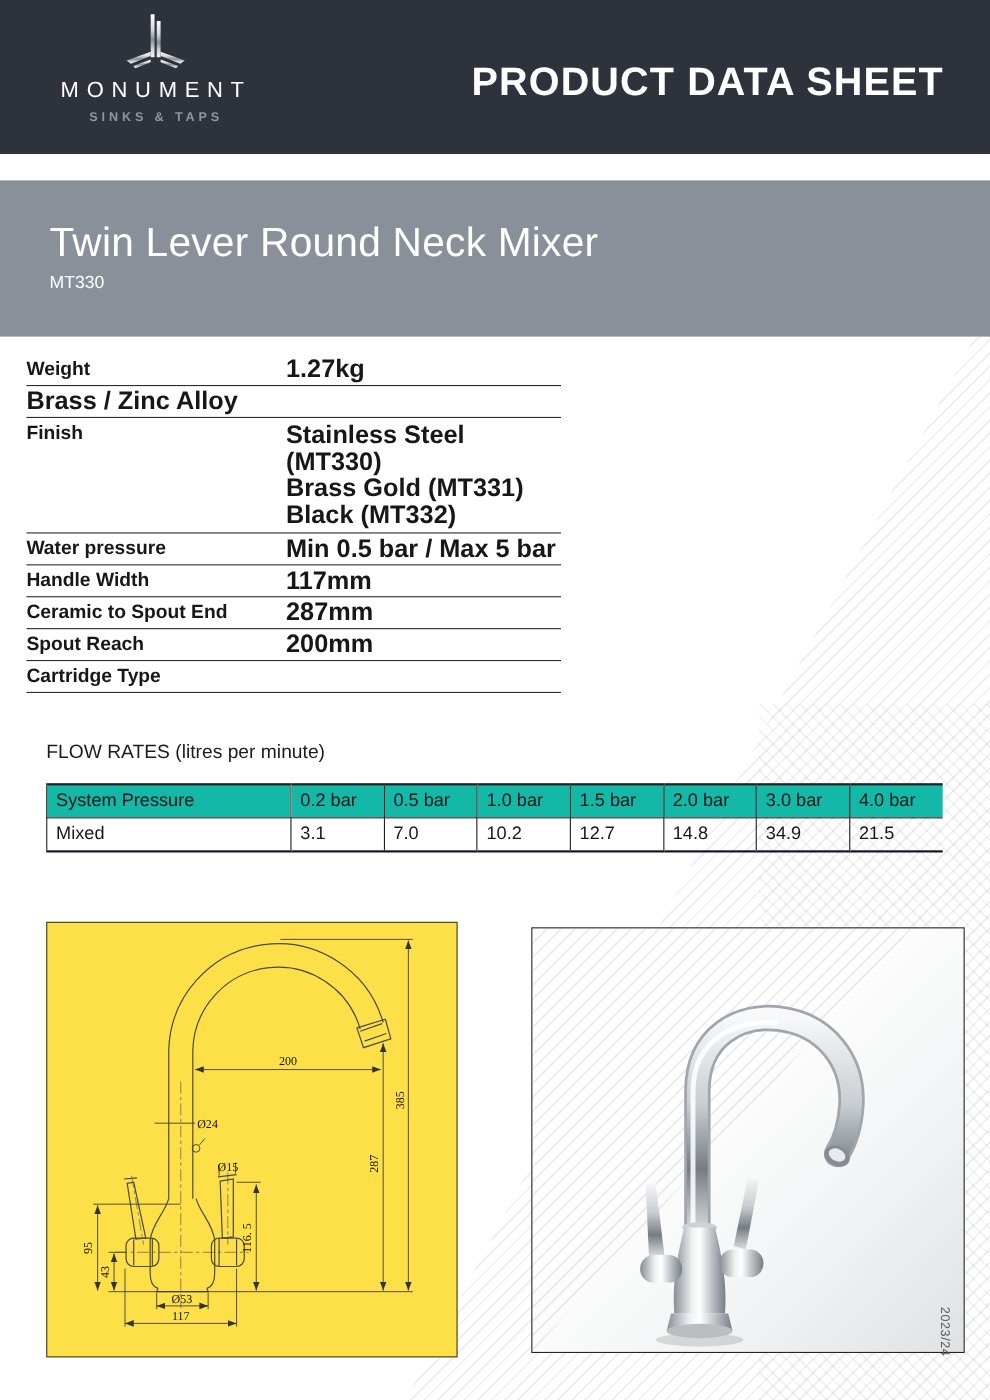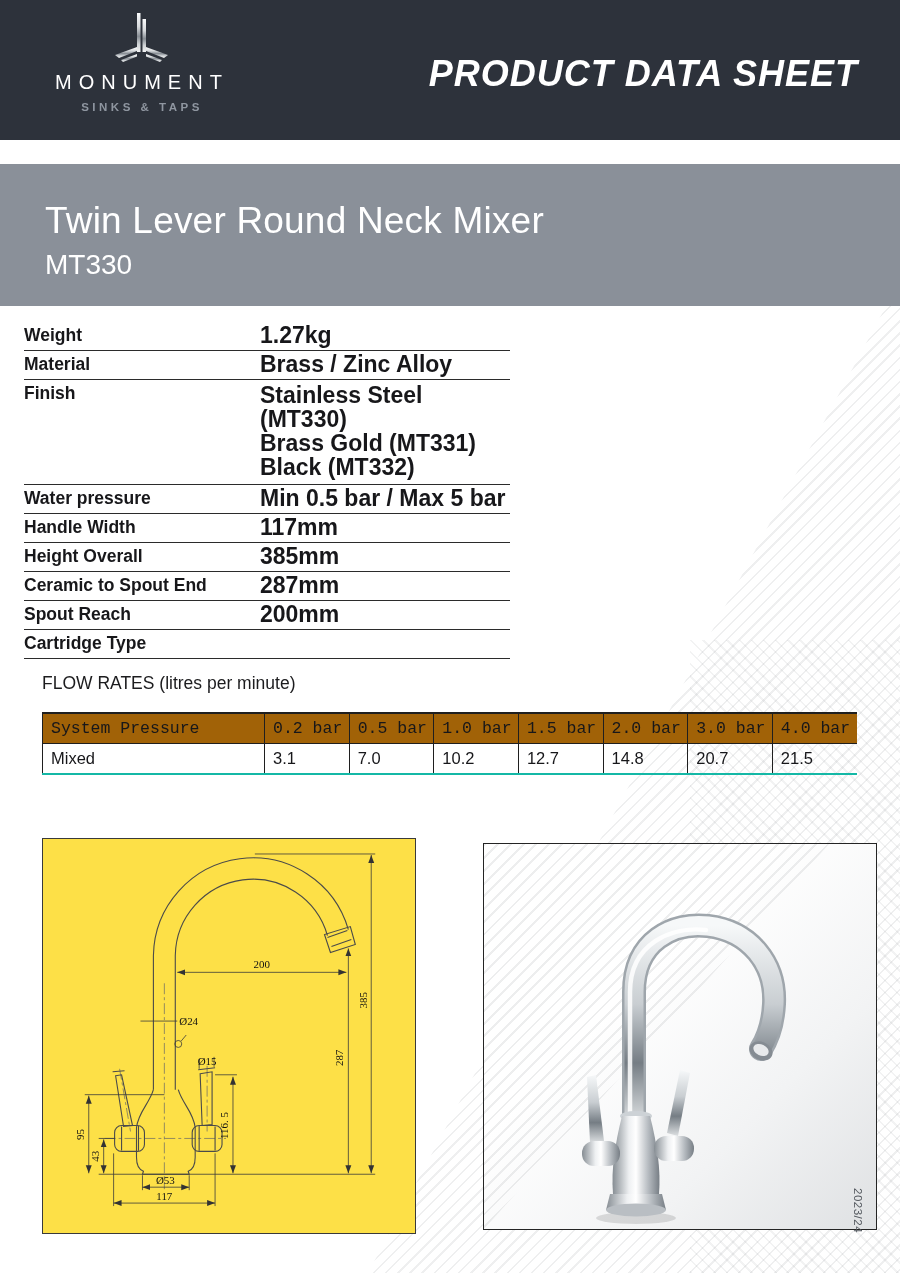--- a/index.html
+++ b/index.html
@@ -6,44 +6,44 @@
   .page {
     position:relative; width:900px; height:1273px; background:#ffffff;
     font-family:"Liberation Sans", sans-serif; overflow:hidden; color:#1a1a1b;padding-left:48px;
   }
   
   .hdr { position:absolute; left:0; top:0; width:900px; height:140px; background:#2d323b; z-index:2; }
   .logo-wrap { position:absolute; left:52px; top:12px; width:180px; text-align:center; }
   .logo-mark { display:block; margin:0 auto; }
   .brand { color:#ffffff; font-size:20px; font-weight:400; letter-spacing:7px; margin-top:7px; white-space:nowrap; }
   .brand-sub { color:#8f96a0; font-size:11.5px; font-weight:700; letter-spacing:3.5px; margin-top:7px; white-space:nowrap; }
-  .sheet-title { position:absolute; right:42px; top:53px; color:#ffffff; font-size:36px; font-weight:700; letter-spacing:1px; white-space:nowrap;font-style:italic; }
+  .sheet-title { position:absolute; right:42px; top:53px; color:#ffffff; font-size:36px; font-weight:700; letter-spacing:1px; white-space:nowrap; }
   
   .band { position:absolute; left:0; top:140px; width:900px; height:142px; background:#8a9099; box-sizing:border-box; padding:36px 0 0 45px; z-index:2;margin-top:24px; }
   .band-title { color:#ffffff; font-size:37px; font-weight:500; letter-spacing:0.2px; }
-  .band-code { color:#ffffff; font-size:28px; font-weight:500; margin-top:7px; }
+  .band-code { color:#ffffff; font-size:16px; font-weight:500; margin-top:7px; }
   
   .stripes-a { position:absolute; left:368px; top:280px; width:532px; height:993px; z-index:0;
     background:repeating-linear-gradient(135deg, rgba(95,100,106,0.10) 0 1.7px, rgba(0,0,0,0) 1.7px 8.6px);
     clip-path:polygon(0 100%, 100% 0, 100% 100%); }
   .stripes-b { position:absolute; left:690px; top:640px; width:210px; height:633px; z-index:0;
     background:repeating-linear-gradient(45deg, rgba(95,100,106,0.08) 0 1.7px, rgba(0,0,0,0) 1.7px 8.6px); }
   
   .specs { position:absolute; left:24px; top:322px; width:486px; z-index:1; }
   .spec-row { display:flex; border-bottom:1.6px solid #2b2b2b; padding:3px 0 5px; }
   .spec-label { width:236px; flex:0 0 236px; font-size:17.5px; font-weight:700; line-height:20px; color:#17171a; }
   .spec-value { font-size:23px; font-weight:700; line-height:20px; color:#17171a; }
   .spec-value .vline { display:block; line-height:24px; }
   
   .flow-heading { position:absolute; left:42px; top:673px; font-size:17.5px; font-weight:400; color:#1c1c1e; z-index:1; }
   table.flow { position:absolute; left:42px; top:712px; width:815px; border-collapse:collapse; table-layout:fixed; z-index:1;
     font-size:16.5px; color:#17171a; }
   table.flow th, table.flow td { border:1.5px solid #1f1f1f; padding:3px 8px 4px 8px; text-align:left; font-weight:400; height:22px; overflow:hidden; white-space:nowrap; }
-  table.flow tr.hrow th { background:#a16207; border-top:2px solid #1f1f1f;font-family:Liberation Mono, monospace; }
-  table.flow tr.brow td { background:transparent; border-bottom:2px solid #14b8a6; }
+  table.flow tr.hrow th { background:#14b8a6; border-top:2px solid #1f1f1f; }
+  table.flow tr.brow td { background:transparent; border-bottom:2px solid #0f172a; }
   table.flow th.c0, table.flow td.c0 { width:205px; }
   table.flow th:last-child, table.flow td:last-child { border-right:none; }
   
   .drawing-box { position:absolute; left:42px; top:838px; width:372px; height:394px; background:#fde047; border:1px solid #3a3a3a; z-index:1; }
   .photo-box { position:absolute; left:483px; top:843px; width:392px; height:385px; border:1px solid #242424; z-index:1; overflow:hidden;
     background:linear-gradient(135deg, #ffffff 38%, #f2f3f4 70%, #dfe1e3 100%); }
   .photo-stripes { position:absolute; left:0; top:0; width:100%; height:100%;
     background:repeating-linear-gradient(135deg, rgba(110,115,120,0.12) 0 2px, rgba(0,0,0,0) 2px 9px);
     clip-path:polygon(0 0, 88% 0, 0 100%); }
   .photo-svg { position:absolute; left:0; top:0; }
@@ -93,42 +93,37 @@
     <div class="band-title">Twin Lever Round Neck Mixer</div>
     <div class="band-code">MT330</div>
   </div>
 
   <div class="specs">
     <div class="spec-row">
       <div class="spec-label">Weight</div>
       <div class="spec-value">1.27kg</div>
     </div>
     <div class="spec-row">
-      <div class="spec-label">Material</div>
       <div class="spec-value">Brass / Zinc Alloy</div>
     </div>
     <div class="spec-row">
       <div class="spec-label">Finish</div>
       <div class="spec-value">
         <span class="vline">Stainless Steel (MT330)</span>
         <span class="vline">Brass Gold (MT331)</span>
         <span class="vline">Black (MT332)</span>
       </div>
     </div>
     <div class="spec-row">
       <div class="spec-label">Water pressure</div>
       <div class="spec-value">Min 0.5 bar / Max 5 bar</div>
     </div>
     <div class="spec-row">
       <div class="spec-label">Handle Width</div>
       <div class="spec-value">117mm</div>
-    </div>
-    <div class="spec-row">
-      <div class="spec-label">Height Overall</div>
-      <div class="spec-value">385mm</div>
     </div>
     <div class="spec-row">
       <div class="spec-label">Ceramic to Spout End</div>
       <div class="spec-value">287mm</div>
     </div>
     <div class="spec-row">
       <div class="spec-label">Spout Reach</div>
       <div class="spec-value">200mm</div>
     </div>
     <div class="spec-row">
@@ -149,21 +144,21 @@
       <th>3.0 bar</th>
       <th>4.0 bar</th>
     </tr>
     <tr class="brow">
       <td class="c0">Mixed</td>
       <td>3.1</td>
       <td>7.0</td>
       <td>10.2</td>
       <td>12.7</td>
       <td>14.8</td>
-      <td>20.7</td>
+      <td>34.9</td>
       <td>21.5</td>
     </tr>
   </tbody>
     </table>
 
   <div class="drawing-box">
     <svg width="370" height="392" viewBox="0 0 372 394">
       <defs>
         <marker id="ar" markerUnits="userSpaceOnUse" markerWidth="9" markerHeight="7" refX="8" refY="3.5" orient="auto-start-reverse">
           <path d="M0,0.5 L8,3.5 L0,6.5 z" fill="#333"></path>

